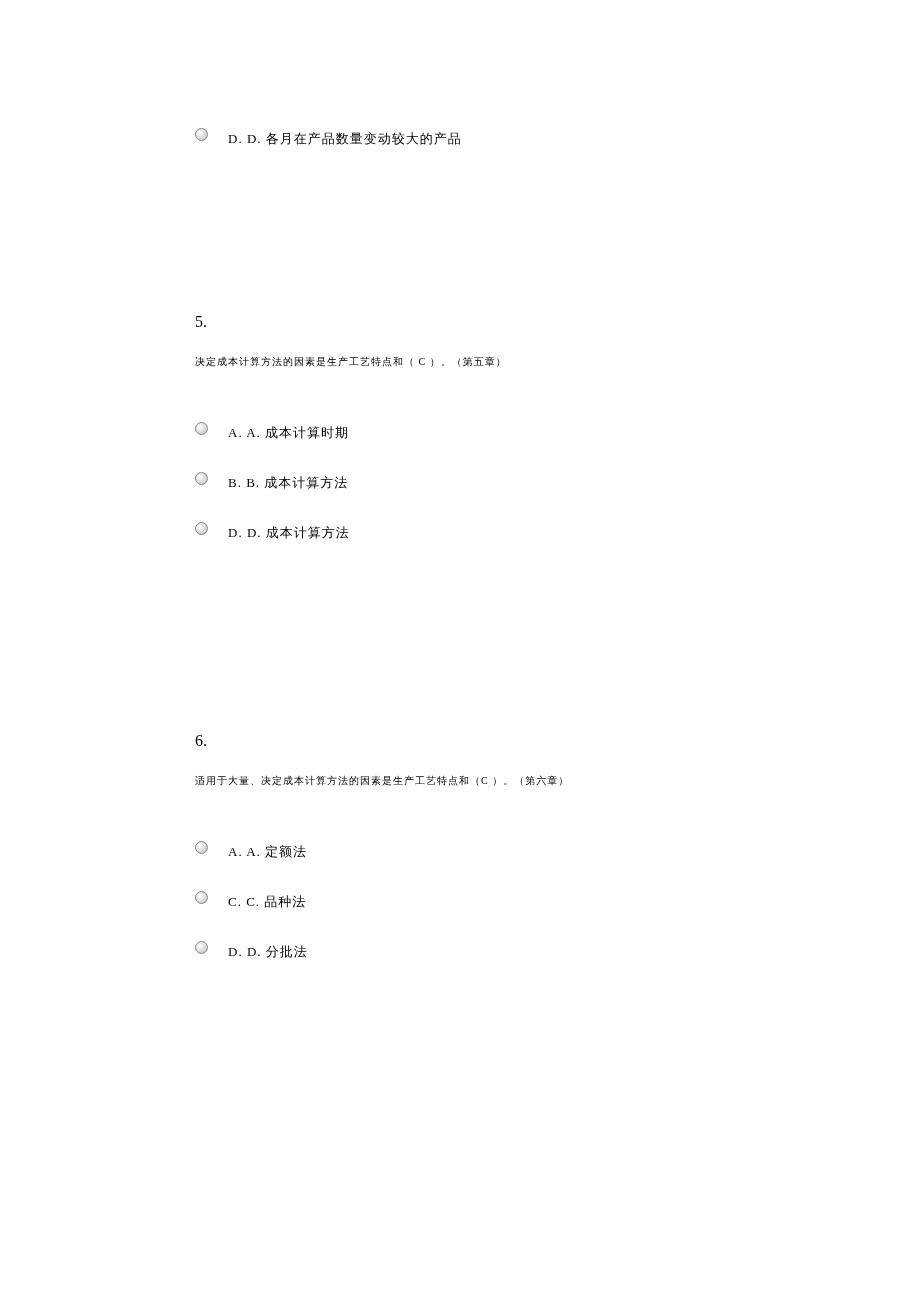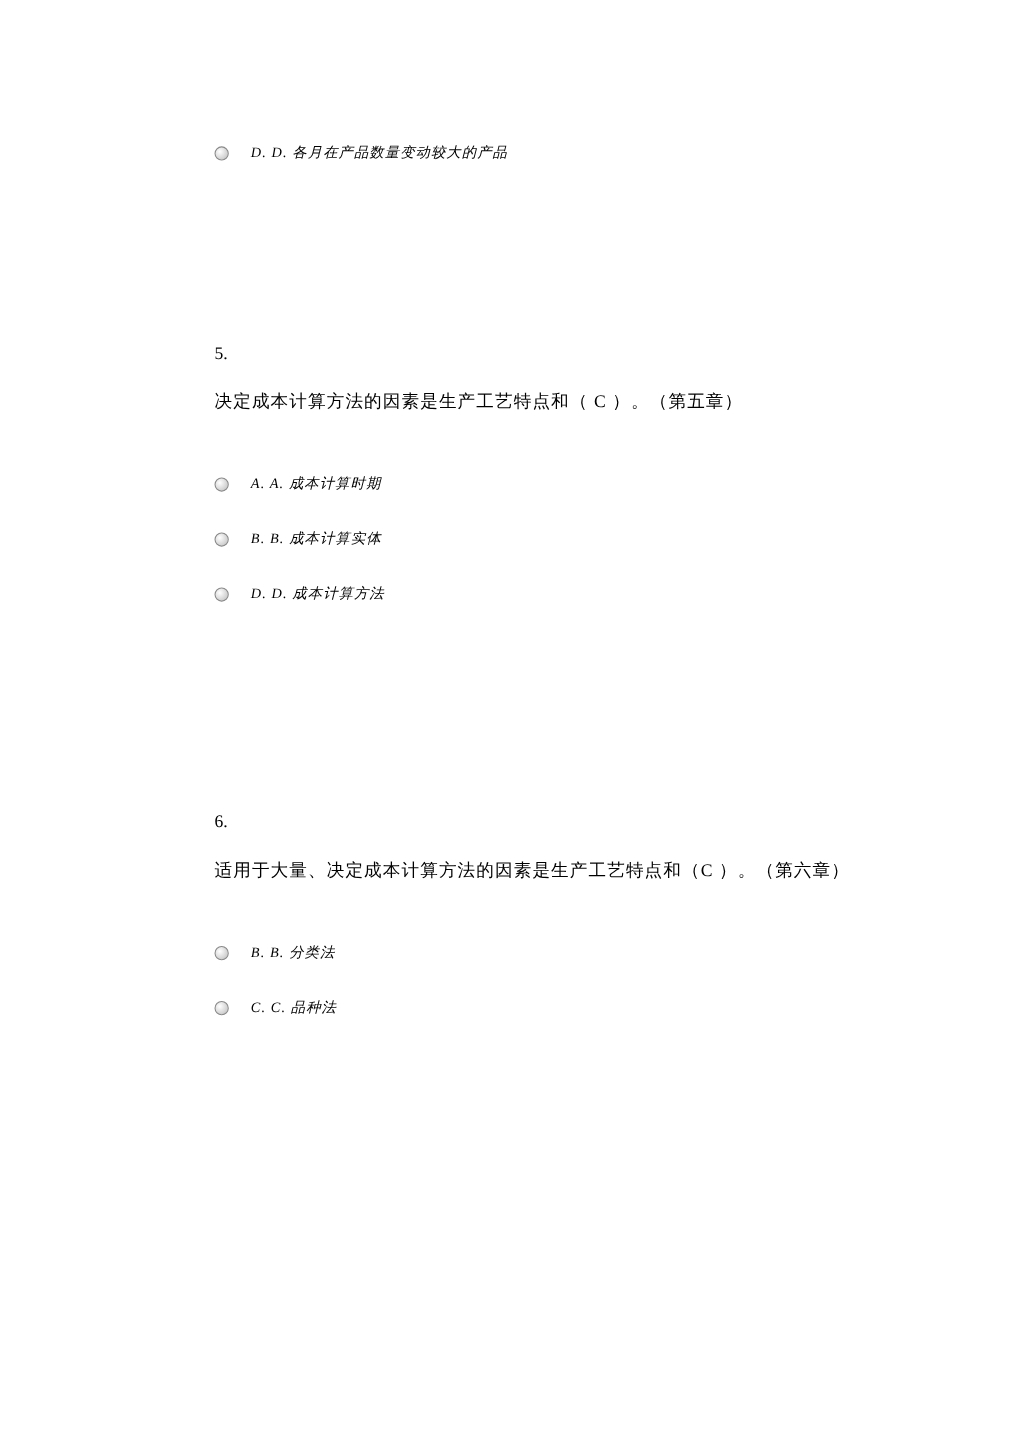--- a/index.html
+++ b/index.html
@@ -14,23 +14,22 @@
       font-family: "SimSun", "宋体", serif;
       color: #000000;
       position: relative;
     }
     .content {
       padding-left: 195px;
       padding-top: 130px;
     }
     .option-row {
       display: flex;
-      align-items: flex-end;
+      align-items: flex-start;
       margin-bottom: 32px;
-      font-style: italic;
     }
     .radio-icon {
       width: 13px;
       height: 13px;
       border-radius: 50%;
       border: 1px solid #888;
       background: radial-gradient(circle at 35% 35%, #fff 0%, #ddd 50%, #bbb 100%);
       margin-right: 20px;
       flex-shrink: 0;
       position: relative;
@@ -42,21 +41,21 @@
     }
     .question-block {
       margin-top: 165px;
     }
     .question-number {
       font-size: 16px;
       font-family: "Times New Roman", serif;
       margin-bottom: 4px;
     }
     .question-text {
-      font-size: 16px;
+      font-size: 10px;
       letter-spacing: 1px;
       margin-bottom: 55px;
       margin-top: 24px;
     }
     .options-group {
       margin-top: 0;
     }
     .q6-block {
       margin-top: 190px;
     }
@@ -75,38 +74,42 @@
     <div class="question-number">5.</div>
     <div class="question-text">决定成本计算方法的因素是生产工艺特点和（  C  ）。（第五章）</div>
 
     <div class="options-group">
       <div class="option-row">
         <span class="radio-icon"></span>
         <span class="option-text">A. A. 成本计算时期</span>
       </div>
       <div class="option-row">
         <span class="radio-icon"></span>
-        <span class="option-text">B. B. 成本计算实体</span>
+        <span class="option-text">B. B. 成本计算方法</span>
       </div>
       <div class="option-row">
         <span class="radio-icon"></span>
         <span class="option-text">D. D. 成本计算方法</span>
       </div>
     </div>
   </div>
 
   <div class="question-block q6-block">
     <div class="question-number">6.</div>
     <div class="question-text">适用于大量、决定成本计算方法的因素是生产工艺特点和（C   ）。（第六章）</div>
 
     <div class="options-group">
       <div class="option-row">
         <span class="radio-icon"></span>
-        <span class="option-text">B. B. 分类法</span>
+        <span class="option-text">A. A. 定额法</span>
       </div>
       <div class="option-row">
         <span class="radio-icon"></span>
         <span class="option-text">C. C. 品种法</span>
+      </div>
+      <div class="option-row">
+        <span class="radio-icon"></span>
+        <span class="option-text">D. D. 分批法</span>
       </div>
     </div>
   </div>
 
 </div>
 
 </body></html>

